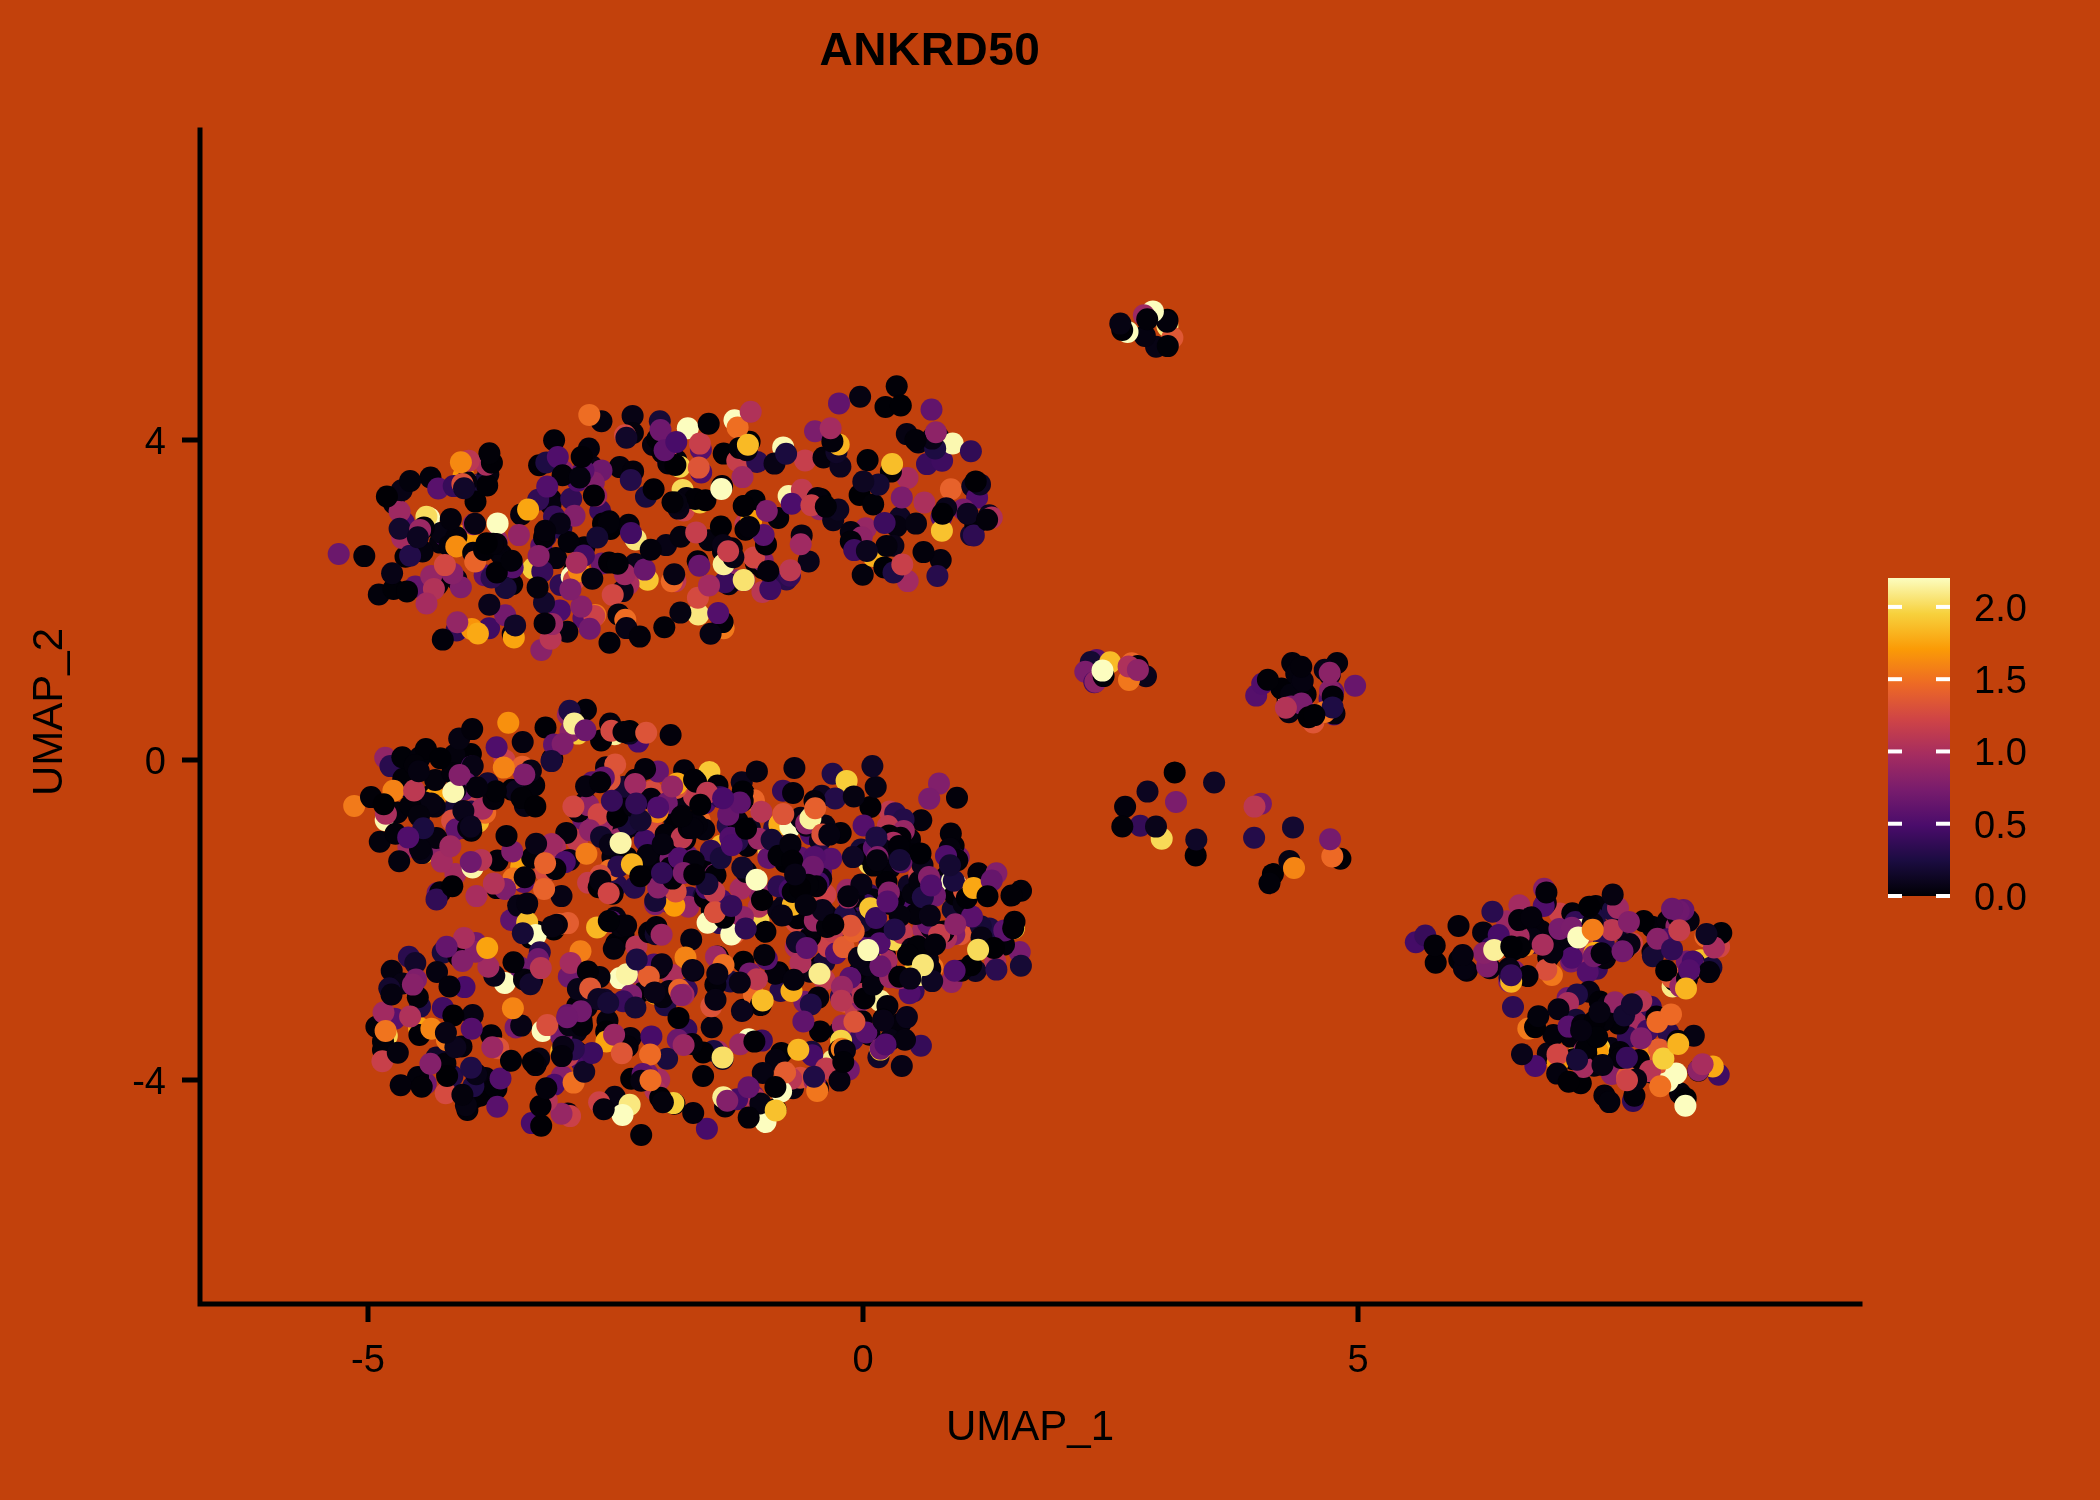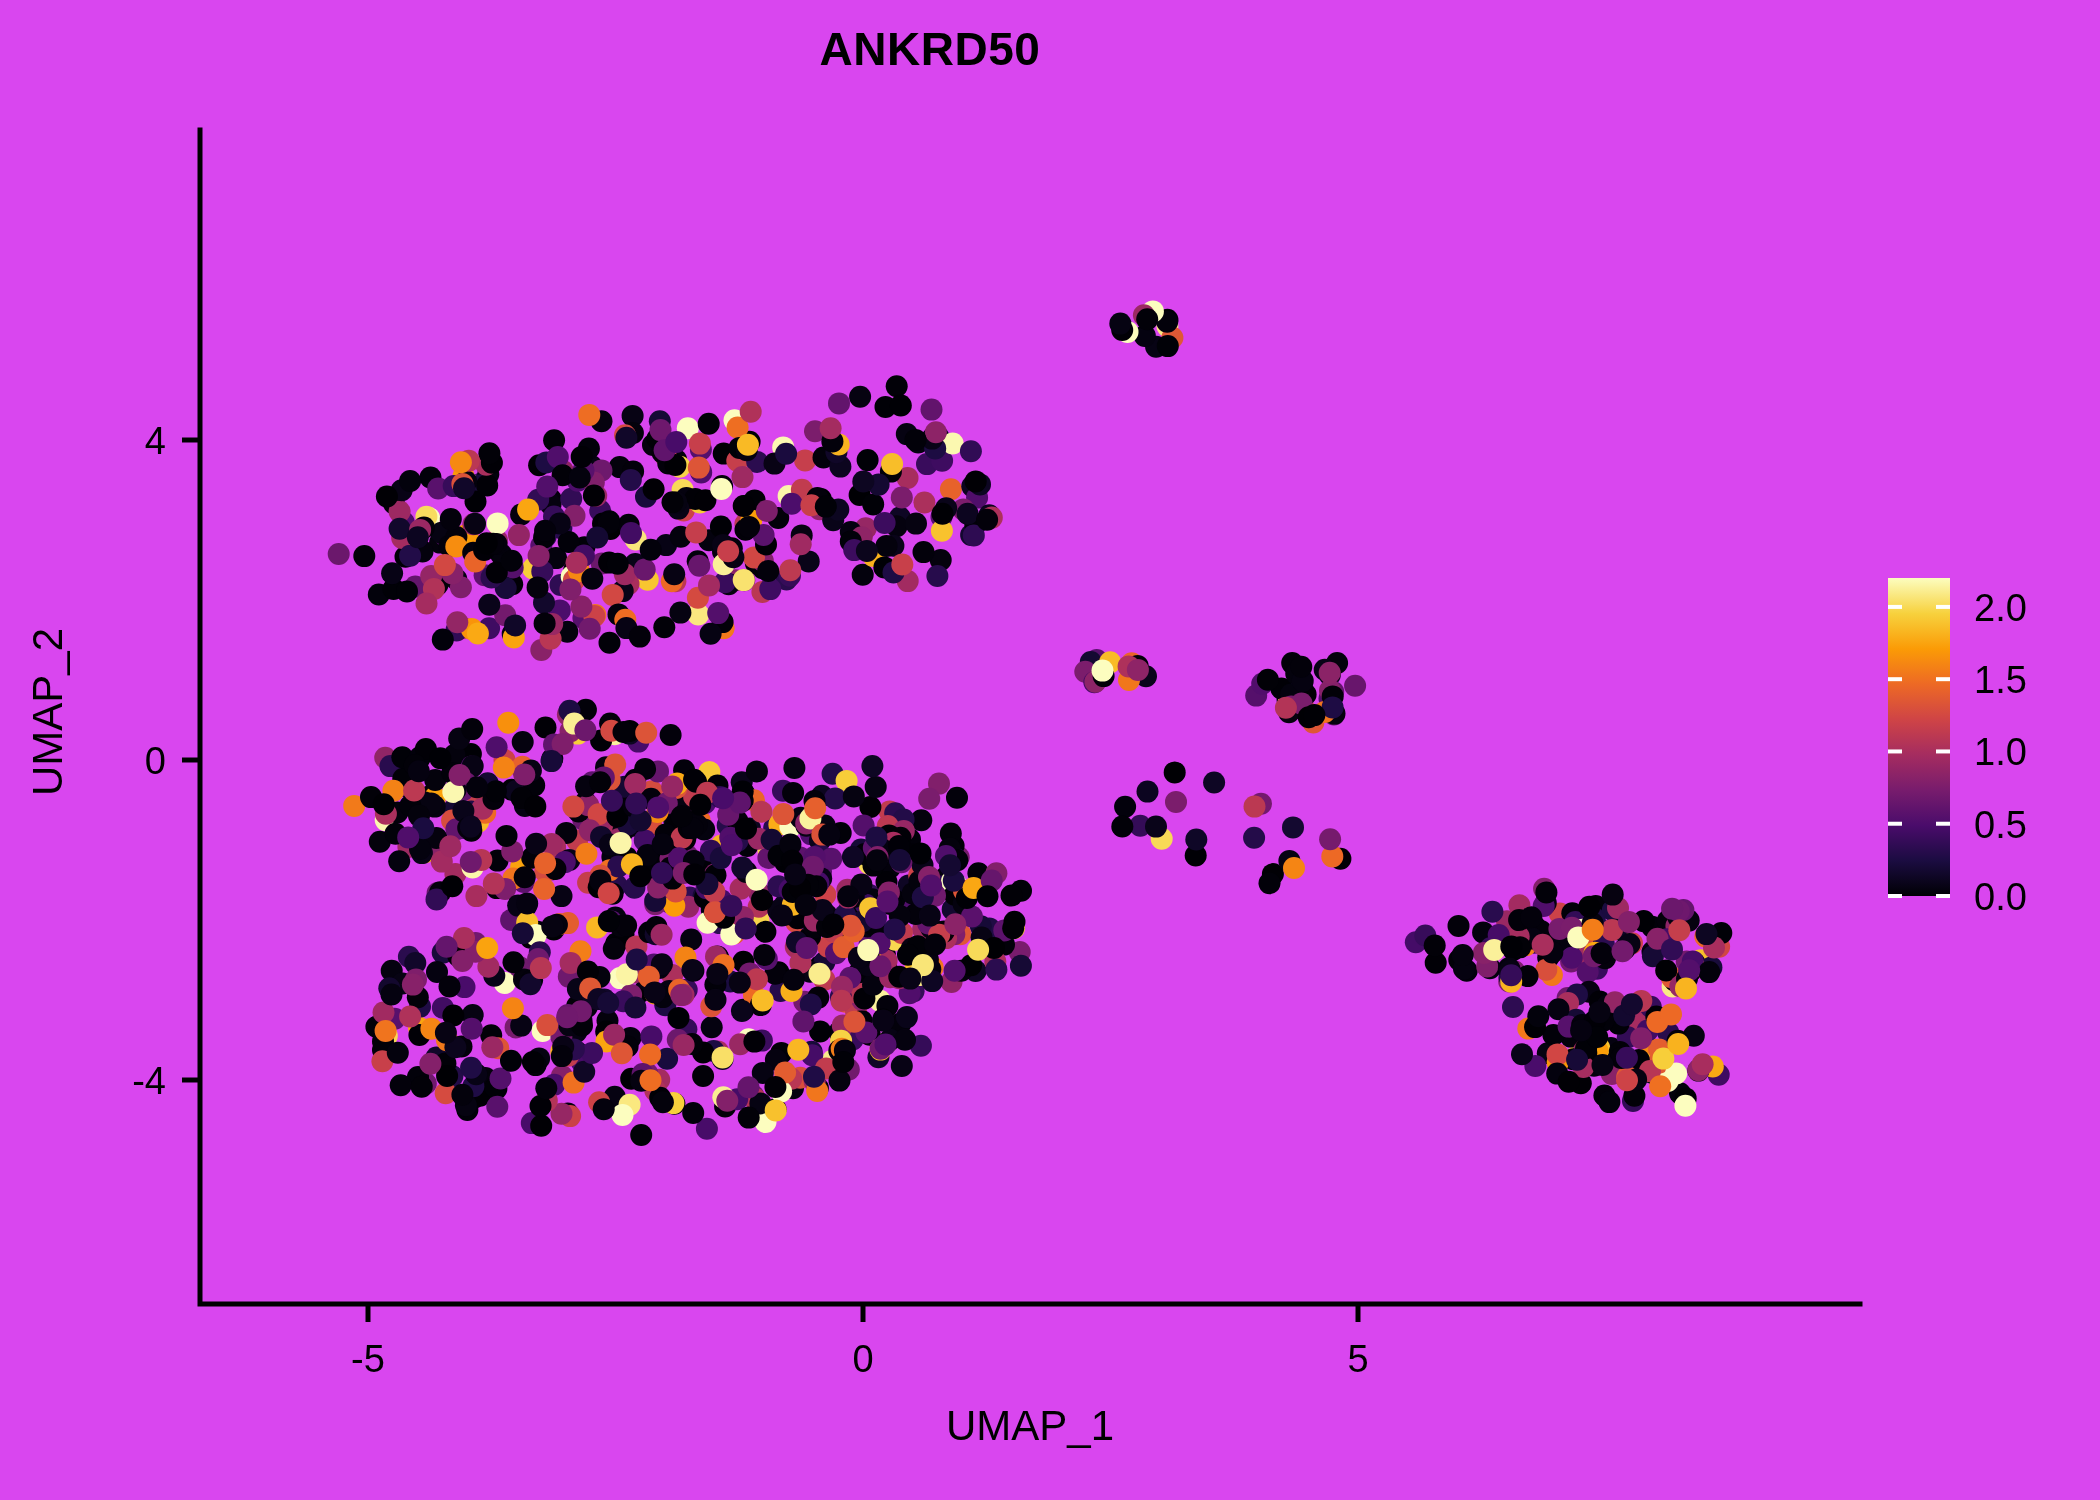--- a/index.html
+++ b/index.html
@@ -10,21 +10,21 @@
   body {
     width: 2100px;
     height: 1500px;
     font-family: "Liberation Sans", sans-serif;
     overflow: hidden;
   }
   #root {
     position: relative;
     width: 2100px;
     height: 1500px;
-    background: #d946ef;
+    background: #c2410c;
   }
   #plot-title {
     position: absolute;
     left: 0;
     top: 22px;
     width: 1860px;
     text-align: center;
     font-size: 46px;
     font-weight: bold;
     color: #000000;

